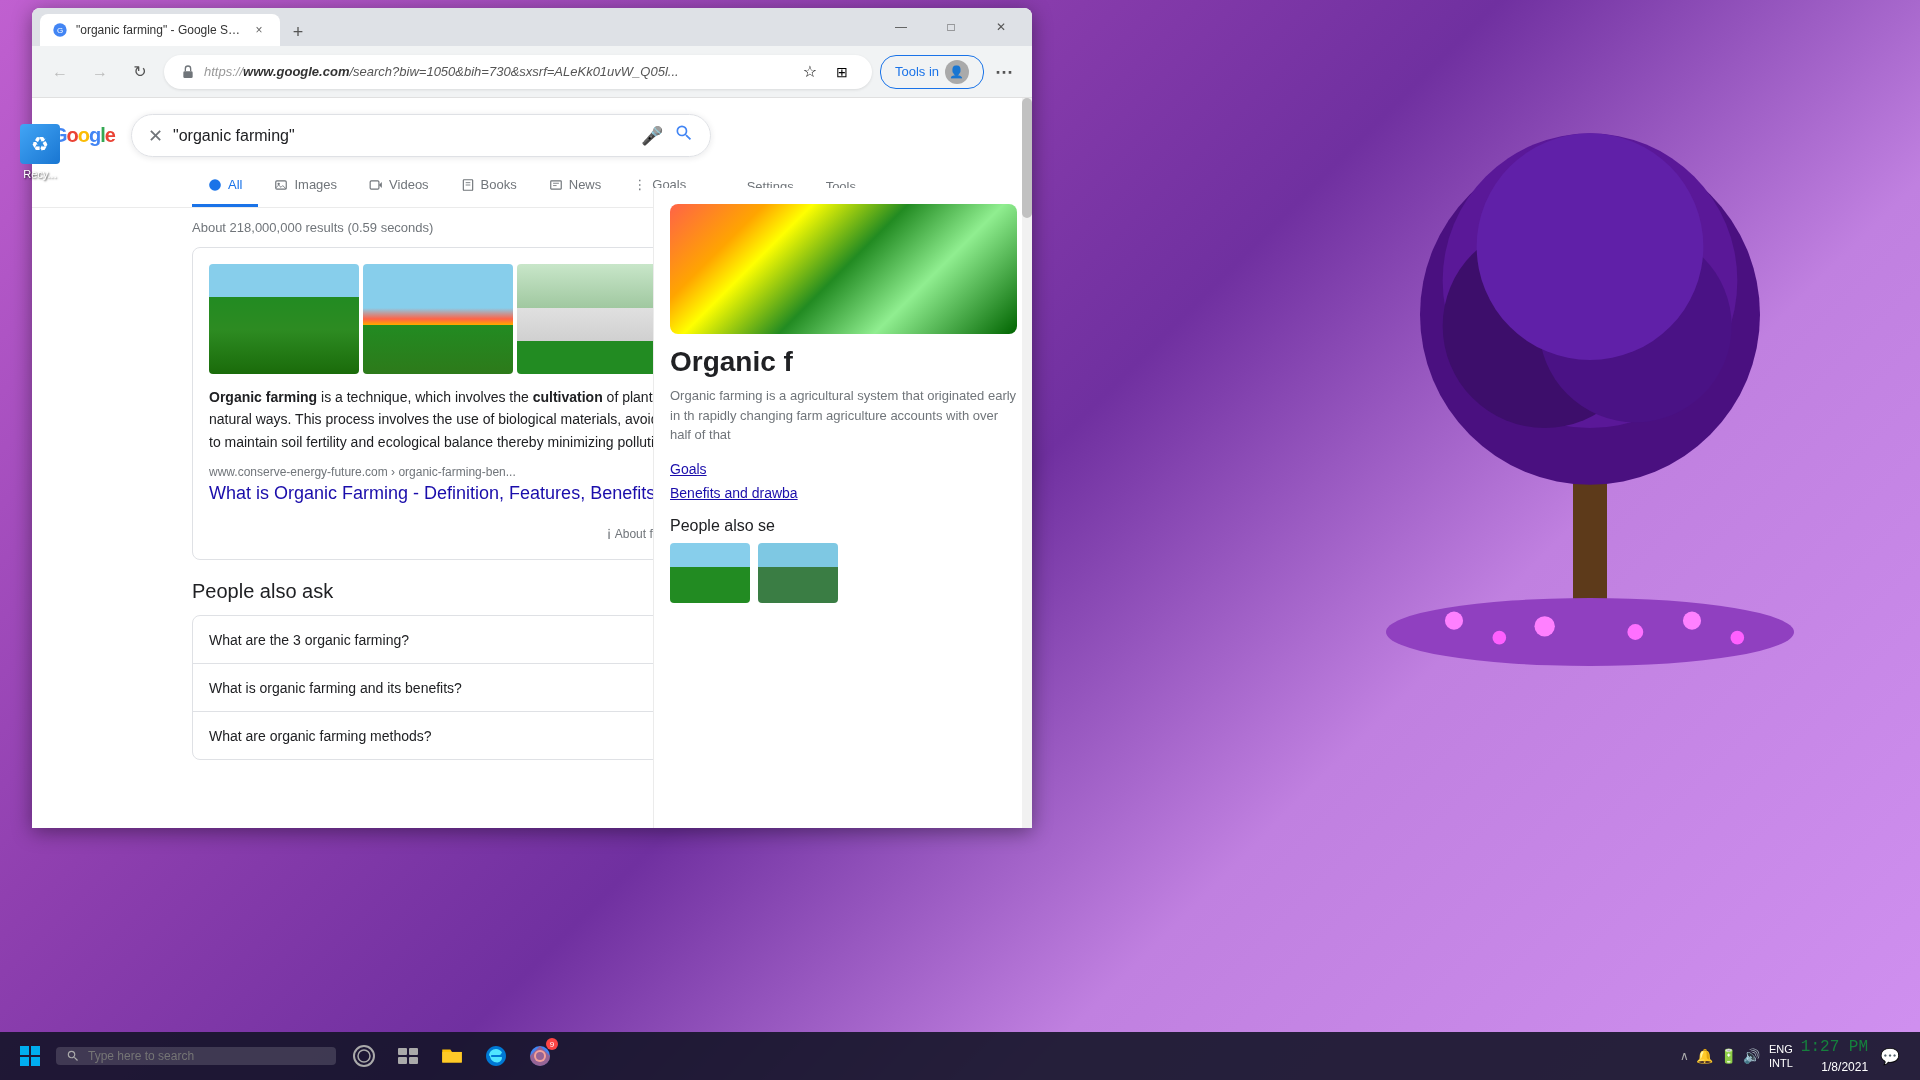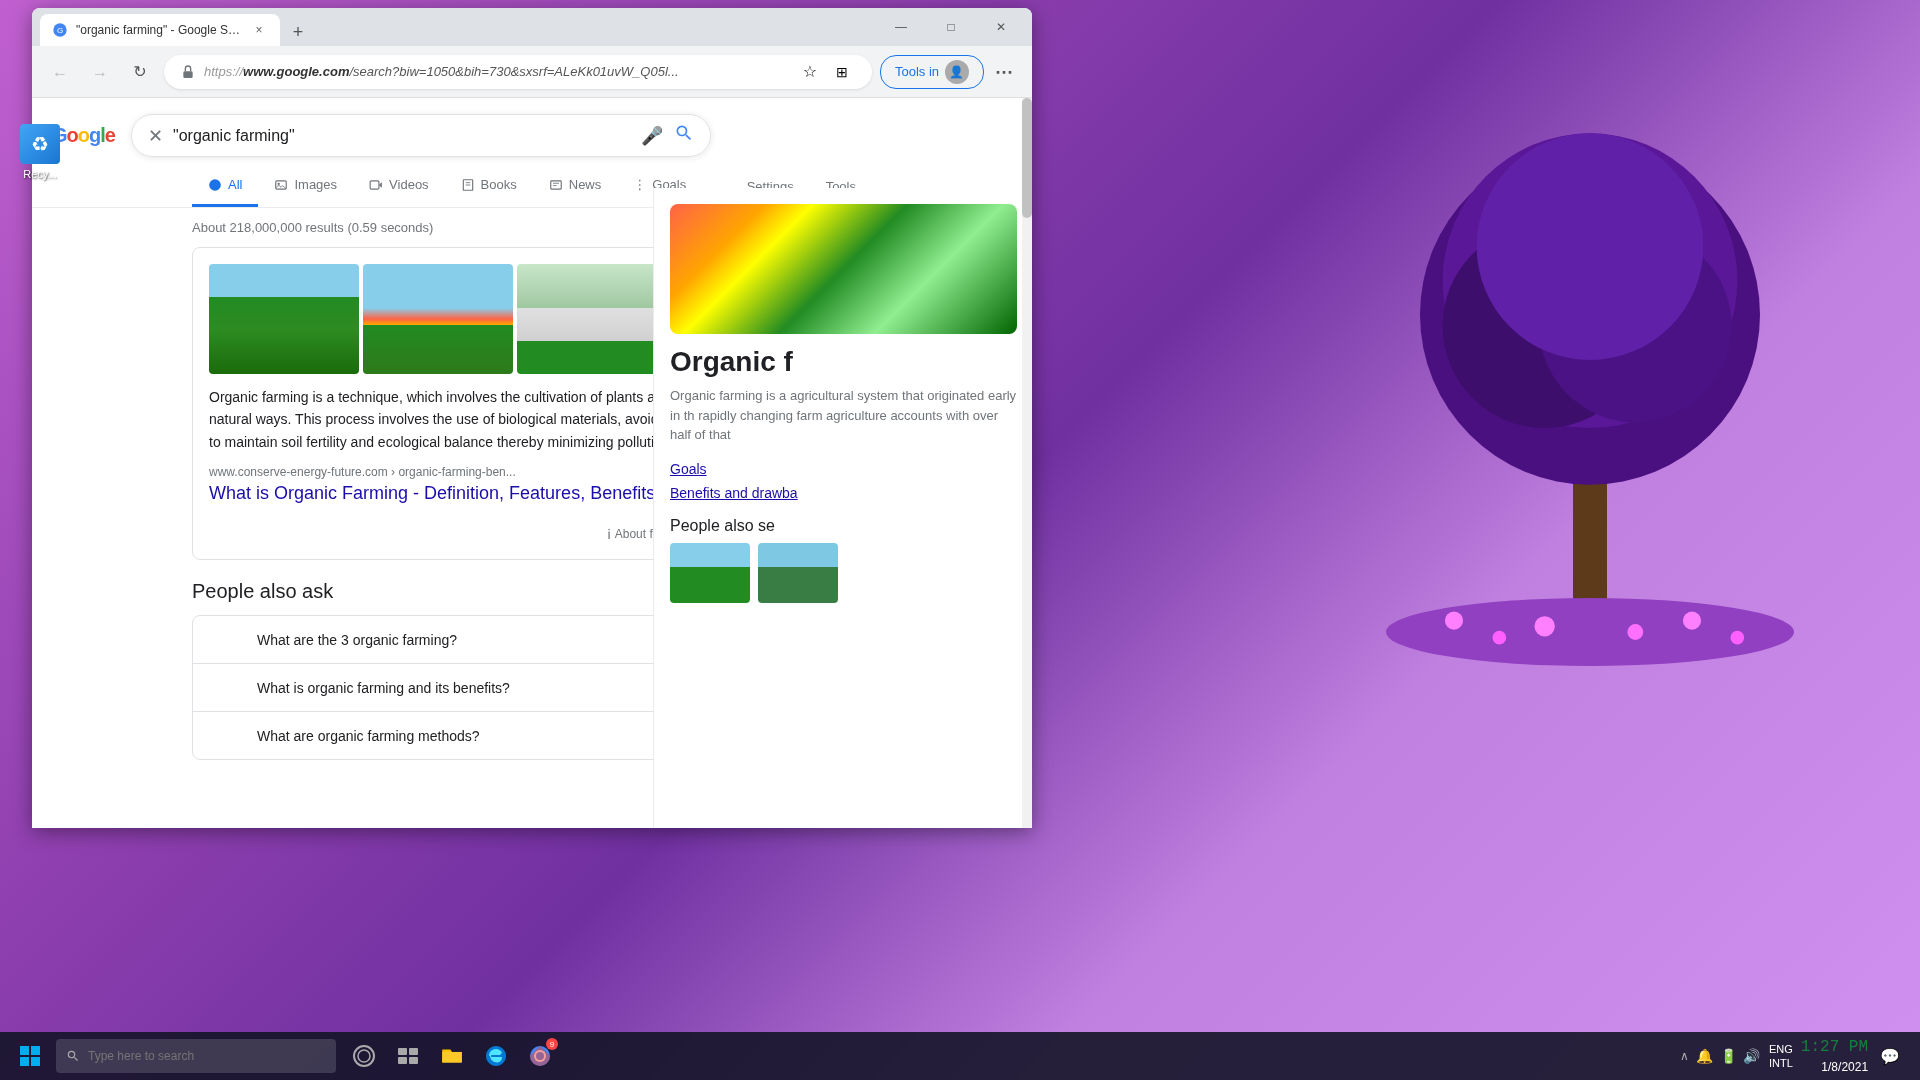--- a/index.html
+++ b/index.html
@@ -31,21 +31,21 @@
       width: 44px;
       height: 44px;
       display: flex;
       align-items: center;
       justify-content: center;
       cursor: pointer;
     }
 
     .taskbar-search {
       width: 280px;
-      height: 34px;
+      height: 18px;
       background: rgba(255,255,255,0.15);
       border-radius: 4px;
       display: flex;
       align-items: center;
       padding: 0 10px;
       gap: 8px;
       cursor: pointer;
     }
 
     .taskbar-search input {
@@ -445,21 +445,21 @@
     .img-farm4 { background: linear-gradient(180deg, #b0d0a0 0%, #9dc08b 40%, #6b9b5a 70%, #4a7a38 100%); }
 
     .snippet-text {
       font-size: 14px;
       color: #202124;
       line-height: 1.6;
       margin-bottom: 12px;
     }
 
     .snippet-text strong {
-      font-weight: normal;
+      font-weight: bold;
       text-align: right;
     }
 
     .snippet-source {
       font-size: 12px;
       color: #70757a;
       margin-bottom: 4px;
     }
 
     .snippet-link {
@@ -497,21 +497,20 @@
       font-weight: normal;
       color: #202124;
       margin-bottom: 12px;
     }
 
     .paa-item {
       border: 1px solid #dfe1e5;
       border-radius: 0;
       margin-bottom: -1px;
       max-width: 650px;
-      padding-left: 48px;
     }
 
     .paa-item:first-child {
       border-radius: 8px 8px 0 0;
     }
 
     .paa-item:last-child {
       border-radius: 0 0 8px 8px;
       margin-bottom: 0;
     }

